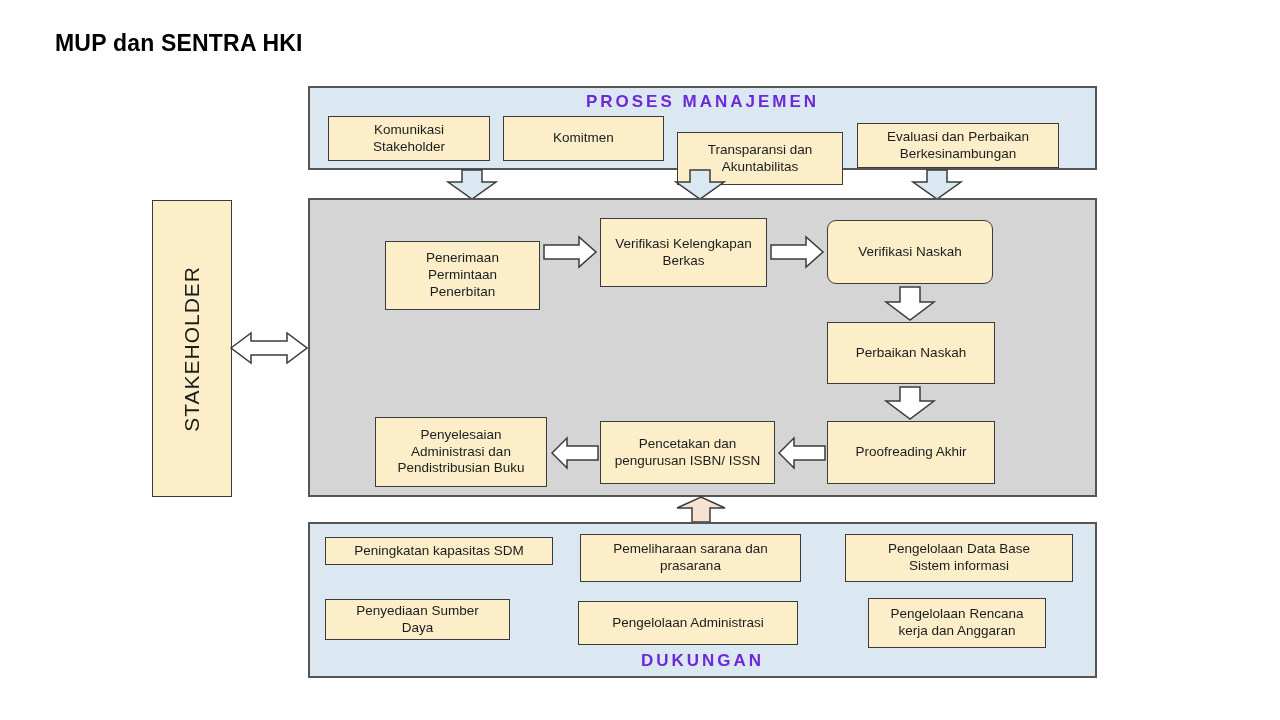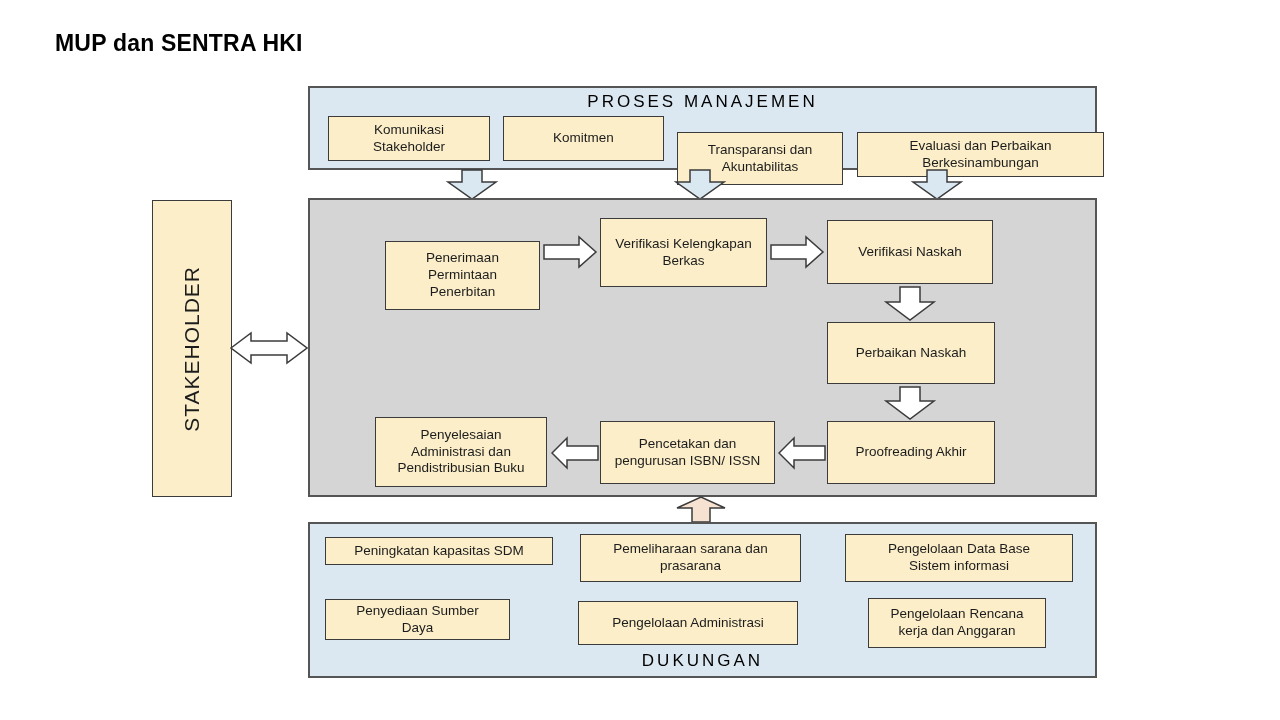--- a/index.html
+++ b/index.html
@@ -19,21 +19,21 @@
   }
   .section {
     position: absolute;
     border: 2px solid #555555;
   }
   .sec-blue { background: #dbe8f1; }
   .sec-gray { background: #d5d5d5; }
   .sec-title {
     position: absolute; left: 0; right: 0;
     text-align: center;
-    font-size: 17px; letter-spacing: 3px; color: #000000;
+    font-size: 17px; letter-spacing: 3px; color: #6d28d9; font-weight: bold;
   }
   .box {
     position: absolute;
     background: #fbeec9;
     border: 1.6px solid #3b3b3b;
     display: flex; align-items: center; justify-content: center;
     text-align: center;
     font-size: 13.5px; line-height: 1.25; color: #1c1c1c;
     padding: 2px 10px;
   }
@@ -55,21 +55,21 @@
 <body>
 
 <div class="page-title">MUP dan SENTRA HKI</div>
 
 <div class="section sec-blue" style="left:308px; top:86px; width:789px; height:84px;">
   <div class="sec-title" style="top:4px;">PROSES MANAJEMEN</div>
 </div>
 <div class="box" style="left:328px; top:116px; width:162px; height:45px;">Komunikasi Stakeholder</div>
 <div class="box" style="left:503px; top:116px; width:161px; height:45px;">Komitmen</div>
 <div class="box" style="left:677px; top:132px; width:166px; height:53px;">Transparansi dan Akuntabilitas</div>
-<div class="box" style="left:857px; top:132px; width:247px; height:45px;">Evaluasi dan Perbaikan Berkesinambungan</div>
+<div class="box" style="left:857px; top:123px; width:202px; height:45px;">Evaluasi dan Perbaikan Berkesinambungan</div>
 
 <div class="arrow" style="left:444px; top:169px;">
   <svg width="56" height="31" viewBox="0 0 56 31">
       <polygon points="18,1 38,1 38,13 52,13 28,30 4,13 18,13" fill="#d9e8f1" stroke="#3b3b3b" stroke-width="1.5"></polygon>
     </svg>
 </div>
 <div class="arrow" style="left:672px; top:169px;">
   <svg width="56" height="31" viewBox="0 0 56 31">
       <polygon points="18,1 38,1 38,13 52,13 28,30 4,13 18,13" fill="#d9e8f1" stroke="#3b3b3b" stroke-width="1.5"></polygon>
     </svg>
@@ -96,21 +96,21 @@
   <svg width="55" height="34" viewBox="0 0 55 34">
       <polygon points="1,10 36,10 36,2 53,17 36,32 36,24 1,24" fill="#ffffff" stroke="#3b3b3b" stroke-width="1.5"></polygon>
     </svg>
 </div>
 <div class="box" style="left:600px; top:218px; width:167px; height:69px;">Verifikasi Kelengkapan Berkas</div>
 <div class="arrow" style="left:770px; top:235px;">
   <svg width="55" height="34" viewBox="0 0 55 34">
       <polygon points="1,10 36,10 36,2 53,17 36,32 36,24 1,24" fill="#ffffff" stroke="#3b3b3b" stroke-width="1.5"></polygon>
     </svg>
 </div>
-<div class="box" style="left:827px; top:220px; width:166px; height:64px;">Verifikasi Naskah</div>
+<div class="box" style="left:827px; top:220px; width:166px; height:64px;border-radius:9px;">Verifikasi Naskah</div>
 
 <div class="arrow" style="left:882px; top:286px;">
   <svg width="56" height="35" viewBox="0 0 56 35">
       <polygon points="18,1 38,1 38,16 52,16 28,34 4,16 18,16" fill="#ffffff" stroke="#3b3b3b" stroke-width="1.5"></polygon>
     </svg>
 </div>
 <div class="box" style="left:827px; top:322px; width:168px; height:62px;text-align:center;">Perbaikan Naskah</div>
 <div class="arrow" style="left:882px; top:386px;">
   <svg width="56" height="34" viewBox="0 0 56 34">
       <polygon points="18,1 38,1 38,15 52,15 28,33 4,15 18,15" fill="#ffffff" stroke="#3b3b3b" stroke-width="1.5"></polygon>

